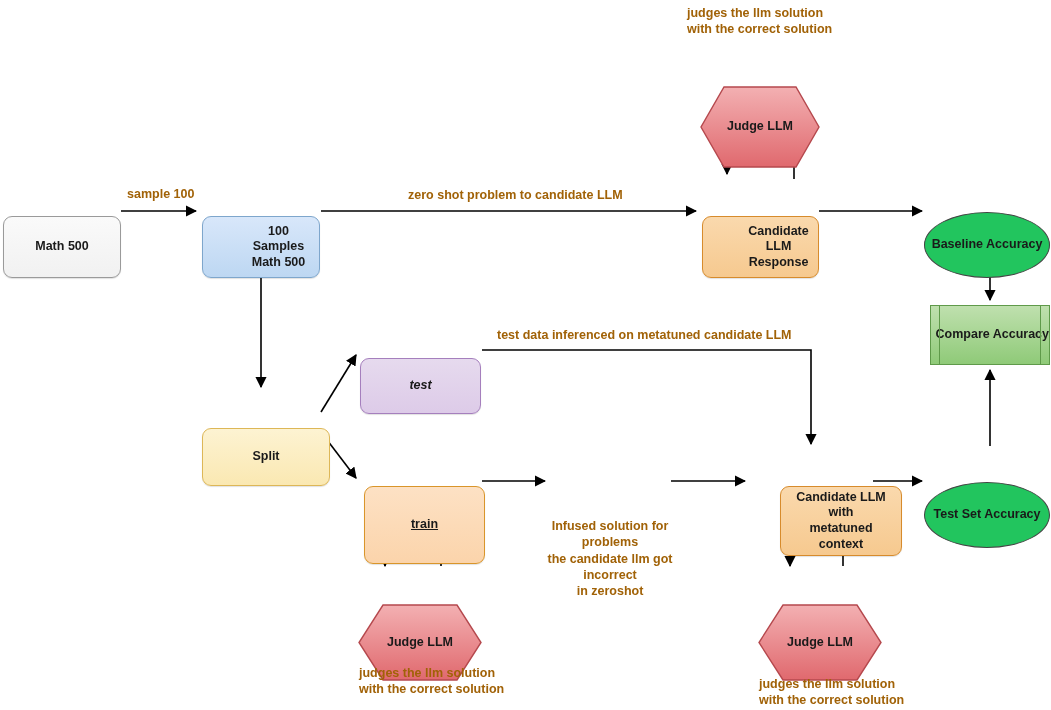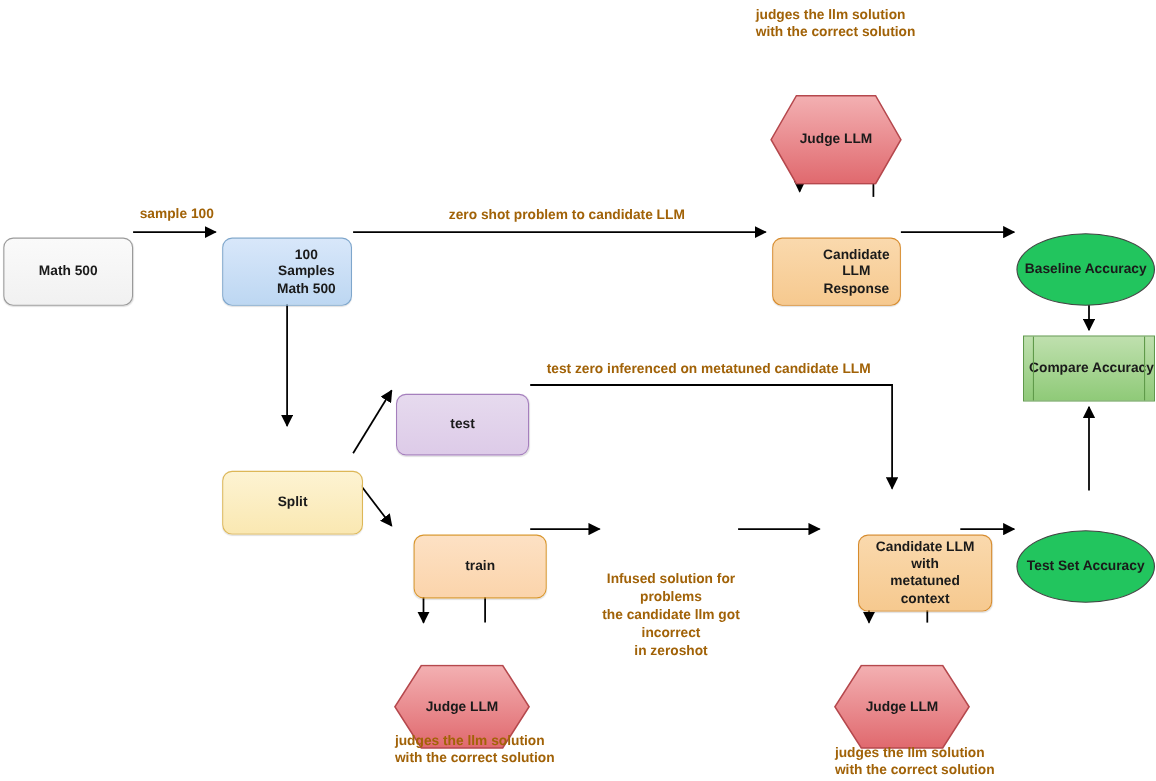--- a/index.html
+++ b/index.html
@@ -215,25 +215,25 @@
 
   <div class="predef" style="left:930px; top:305px; width:120px; height:60px;">
     <span class="lbl">Compare
 Accuracy</span>
   </div>
 
   <div class="node rrect n-split" style="left:202px; top:392px; width:128px; height:58px;">
     <span class="lbl">Split</span>
   </div>
 
-  <div class="node rrect n-test" style="left:360px; top:322px; width:121px; height:56px;">
+  <div class="node rrect n-test" style="left:360px; top:322px; width:121px; height:56px;font-style:italic;">
     <span class="lbl">test</span>
   </div>
 
-  <div class="node rrect n-train" style="left:376px; top:450px; width:121px; height:58px;">
+  <div class="node rrect n-train" style="left:364px; top:450px; width:121px; height:78px;text-decoration:underline;">
     <span class="lbl">train</span>
   </div>
 
 
   <div class="node rrect n-orange" style="left:780px; top:450px; width:122px; height:70px;">
     <span class="lbl">Candidate LLM with
 metatuned context</span>
   </div>
 
   <div class="node ellipse" style="left:924px; top:446px; width:126px; height:66px;">
@@ -263,21 +263,21 @@
       </defs>
       <polygon points="25,1 99,1 123,38.5 99,76 25,76 1,38.5" fill="url(#hexg3)" stroke="#b5484d" stroke-width="1.4"></polygon>
     </svg>
     <span class="lbl">Judge LLM</span>
   </div>
 
   <div class="edge-label" style="left:127px; top:186px;">sample 100</div>
 
   <div class="edge-label" style="left:408px; top:187px;">zero shot problem to candidate LLM</div>
 
-  <div class="edge-label" style="left:497px; top:327px;">test zero inferenced on metatuned candidate LLM</div>
+  <div class="edge-label" style="left:497px; top:327px;">test data inferenced on metatuned candidate LLM</div>
 
   <div class="edge-label" style="left:687px; top:5px;">judges the llm solution
 with the correct solution</div>
 
   <div class="edge-label" style="left:522px; top:518px; text-align:center; width:176px;">Infused solution for problems
 the candidate llm got incorrect
 in zeroshot</div>
 
   <div class="edge-label" style="left:359px; top:665px;">judges the llm solution
 with the correct solution</div>

